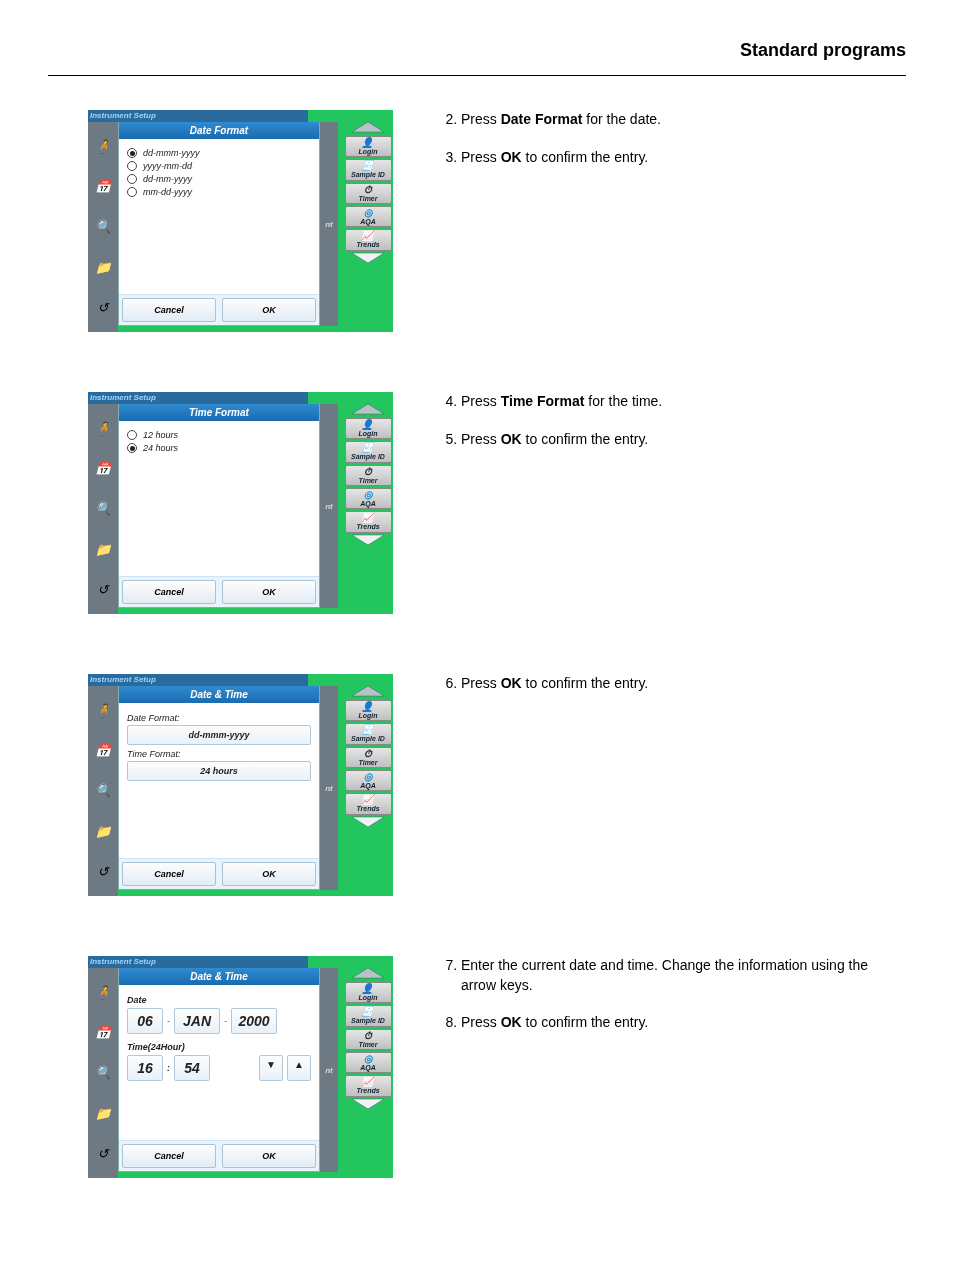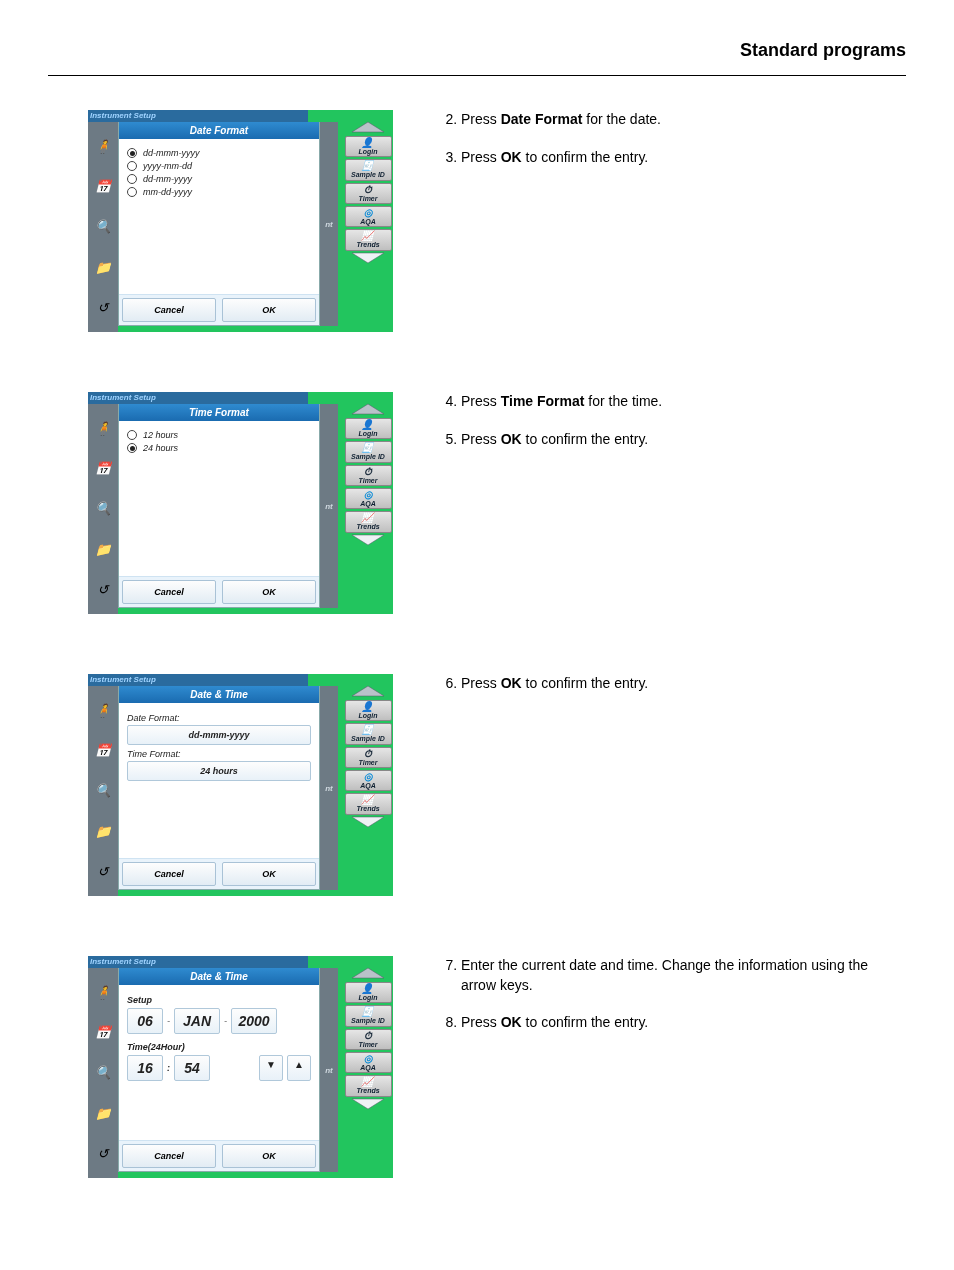--- a/index.html
+++ b/index.html
@@ -421,21 +421,21 @@
       <div class="left-icons">
         <div class="left-icon">🧍</div>
         <div class="left-icon">📅</div>
         <div class="left-icon">🔍</div>
         <div class="left-icon">📁</div>
         <div class="left-icon">↺</div>
       </div>
       <div class="center-panel">
         <div class="panel-title">Date &amp; Time</div>
         <div class="panel-body">
-          <div class="sumlbl" style="font-weight:bold">Setup</div>
+          <div class="sumlbl" style="font-weight:bold">Date</div>
           <div class="entryrow">
             <div class="cell" style="width:34px">06</div>
             <div style="align-self:center;font-size:9px">-</div>
             <div class="cell" style="width:44px">JAN</div>
             <div style="align-self:center;font-size:9px">-</div>
             <div class="cell" style="width:44px">2000</div>
           </div>
           <div class="sumlbl" style="font-weight:bold;margin-top:8px">Time(24Hour)</div>
           <div class="entryrow">
             <div class="cell" style="width:34px">16</div>

